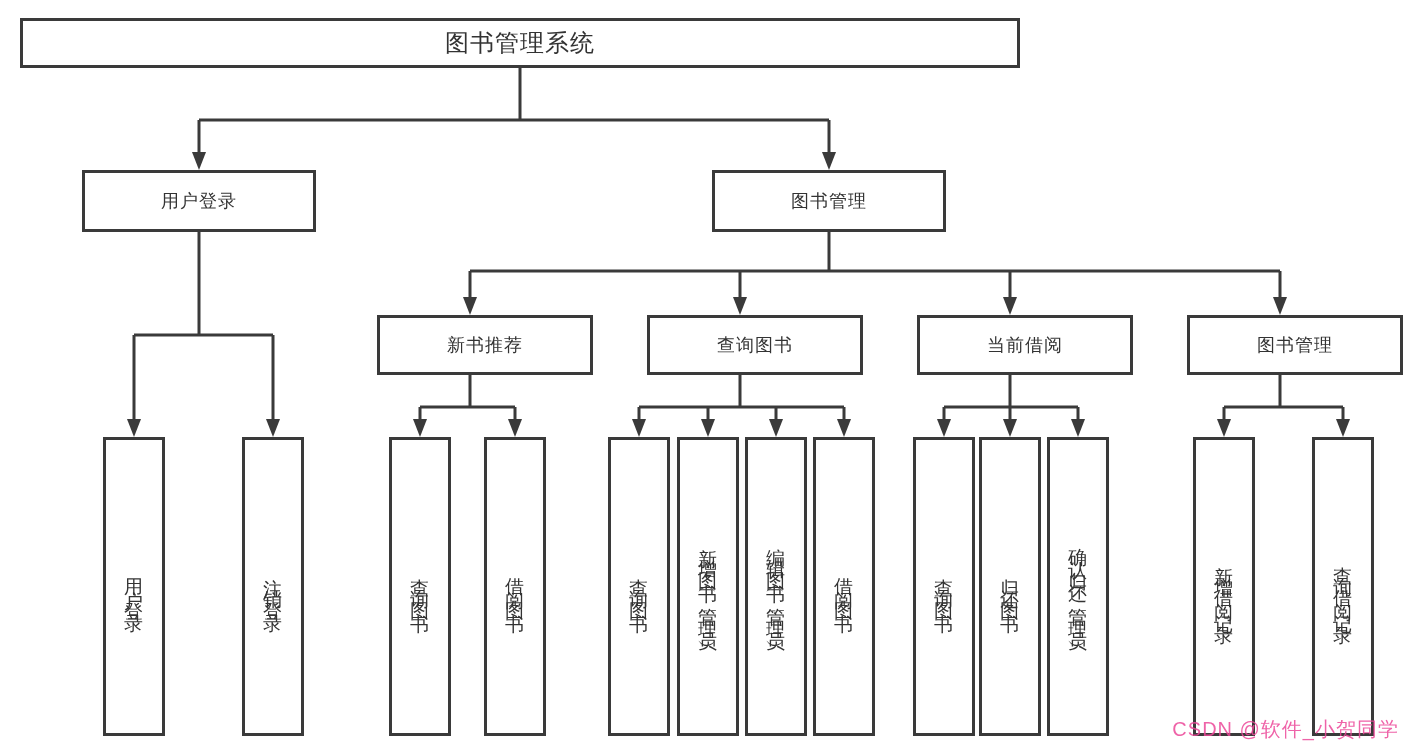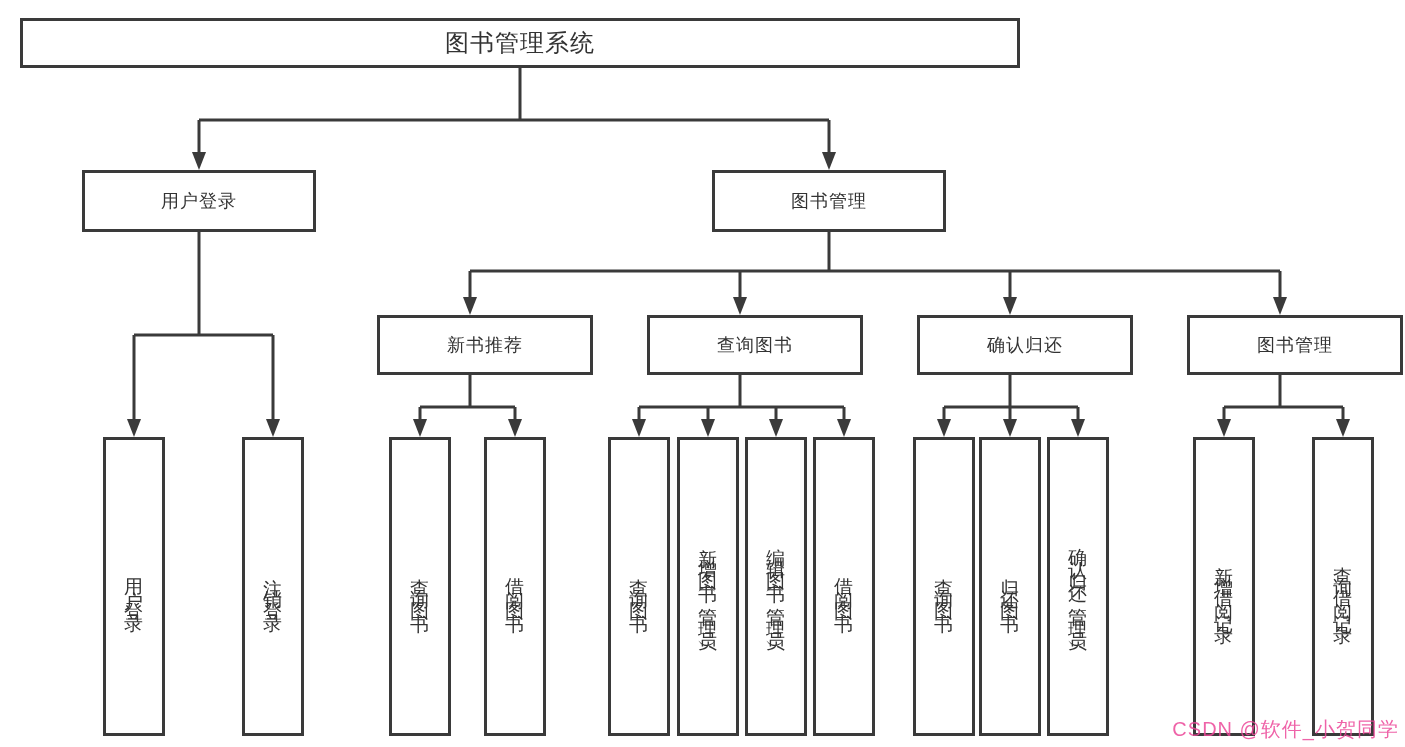--- a/index.html
+++ b/index.html
@@ -95,21 +95,21 @@
     </g>
   </svg>
 
   <div class="node root">图书管理系统</div>
 
   <div class="node lvl2" style="left:82px">用户登录</div>
   <div class="node lvl2" style="left:712px">图书管理</div>
 
   <div class="node lvl3" style="left:362px">新书推荐</div>
   <div class="node lvl3" style="left:632px">查询图书</div>
-  <div class="node lvl3" style="left:902px">确认归还</div>
+  <div class="node lvl3" style="left:902px">当前借阅</div>
   <div class="node lvl3" style="left:1172px">图书管理</div>
 
   <div class="node leaf" style="left:103px">
     <span class="vtext">用户登录</span>
   </div>
   <div class="node leaf" style="left:242px">
     <span class="vtext">注销登录</span>
   </div>
 
   <div class="node leaf" style="left:389px">

